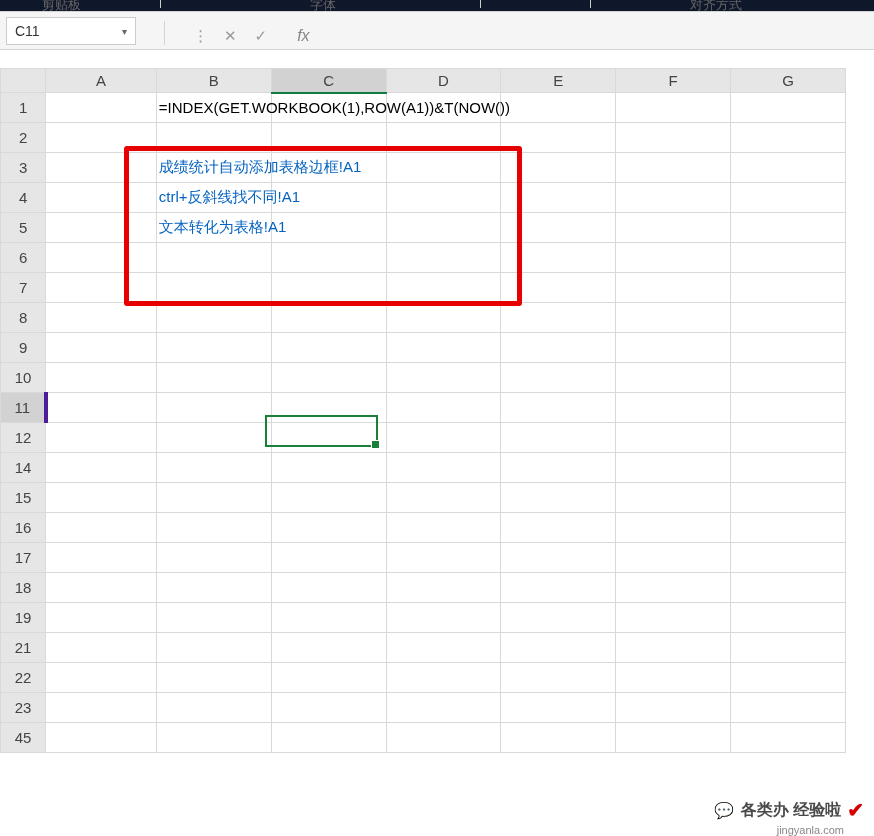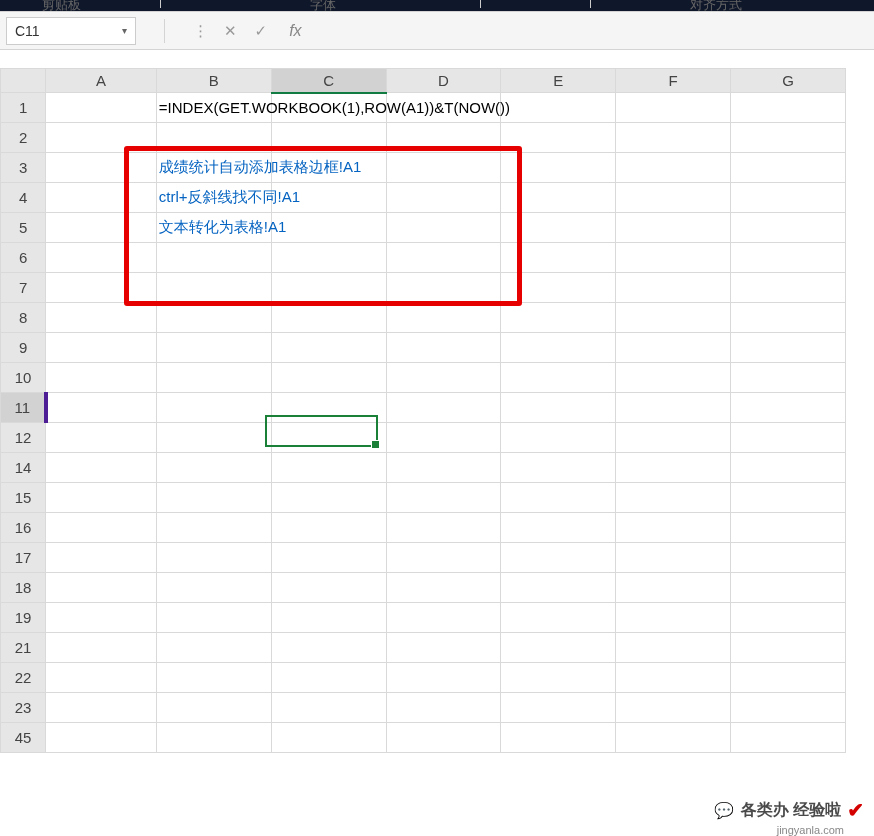--- a/index.html
+++ b/index.html
@@ -35,21 +35,21 @@
   height: 8px;
   background: #ccc;
 }
 
 
 .formula-bar {
   height: 38px;
   background: #f5f5f5;
   border-bottom: 1px solid #d4d4d4;
   display: flex;
-  align-items: center;
+  align-items: flex-end;
   padding: 4px 6px;
   gap: 16px;
 }
 .name-box {
   width: 130px;
   height: 28px;
   background: #fff;
   border: 1px solid #ccc;
   display: flex;
   align-items: center;
@@ -69,21 +69,21 @@
   margin: 0 12px;
 }
 .fx-icons {
   display: flex;
   align-items: center;
   gap: 18px;
   color: #999;
   font-size: 15px;
 }
 .fx-icons .vdots { letter-spacing: -2px; }
-.fx-label { font-style: italic; font-size: 16px; color: #888; margin-left: 4px;}
+.fx-label { font-style: italic; font-size: 16px; color: #888; margin-left: 12px;}
 .formula-input {
   flex: 1;
   height: 28px;
   border: none;
   background: transparent;
   padding: 0 6px;
 }
 
 
 .below-bar {

